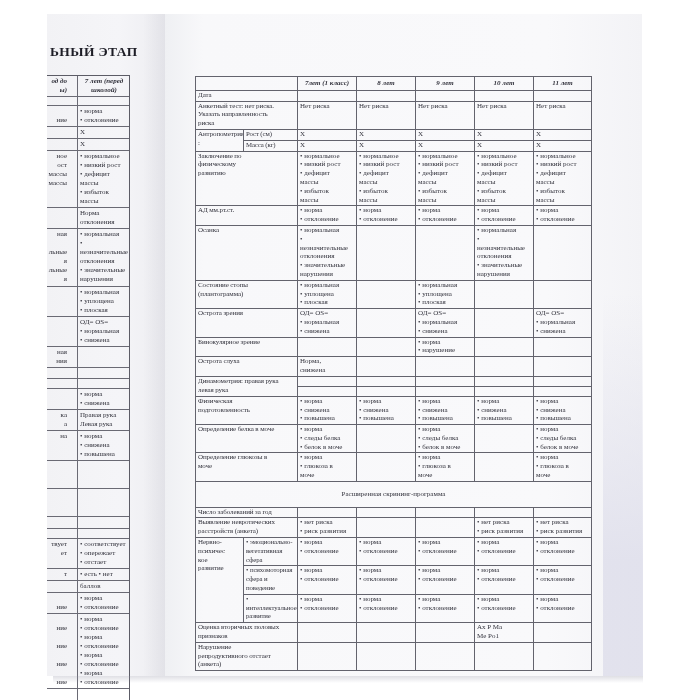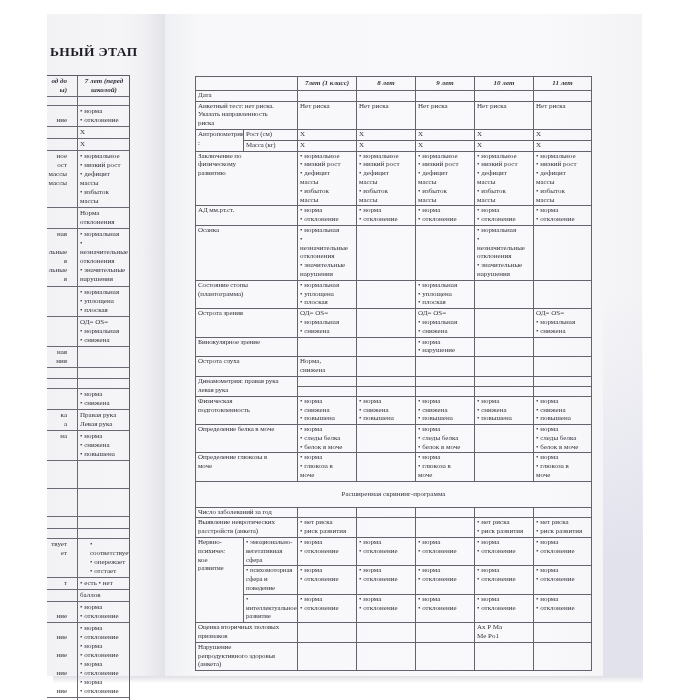--- a/index.html
+++ b/index.html
@@ -157,21 +157,21 @@
             <div class="lb"></div>
           </div>
           <div class="lrow" style="min-height: 11px;">
             <div class="la"></div>
             <div class="lb"></div>
           </div>
           <div class="lrow" style="min-height: 9px;">
             <div class="la"></div>
             <div class="lb"></div>
           </div>
-          <div class="lrow" style="min-height: 28px; gap: 10px;">
+          <div class="lrow" style="min-height: 28px;">
             <div class="la">твует
 ет</div>
             <div class="lb">• соответствует
 • опережает
 • отстает</div>
           </div>
           <div class="lrow" style="min-height: 10px;">
             <div class="la">т</div>
             <div class="lb">• есть • нет</div>
           </div>
@@ -519,21 +519,21 @@
 признаков</td>
               <td></td>
               <td></td>
               <td></td>
               <td>Ax P Ma
 Me Po1</td>
               <td></td>
             </tr>
             <tr>
               <td class="lbl" rowspan="1" colspan="2">Нарушение
-репродуктивного здоровья
+репродуктивного отстает
 (анкета)</td>
               <td></td>
               <td></td>
               <td></td>
               <td></td>
               <td></td>
             </tr>
           </tbody>
       </table>
     </div>

